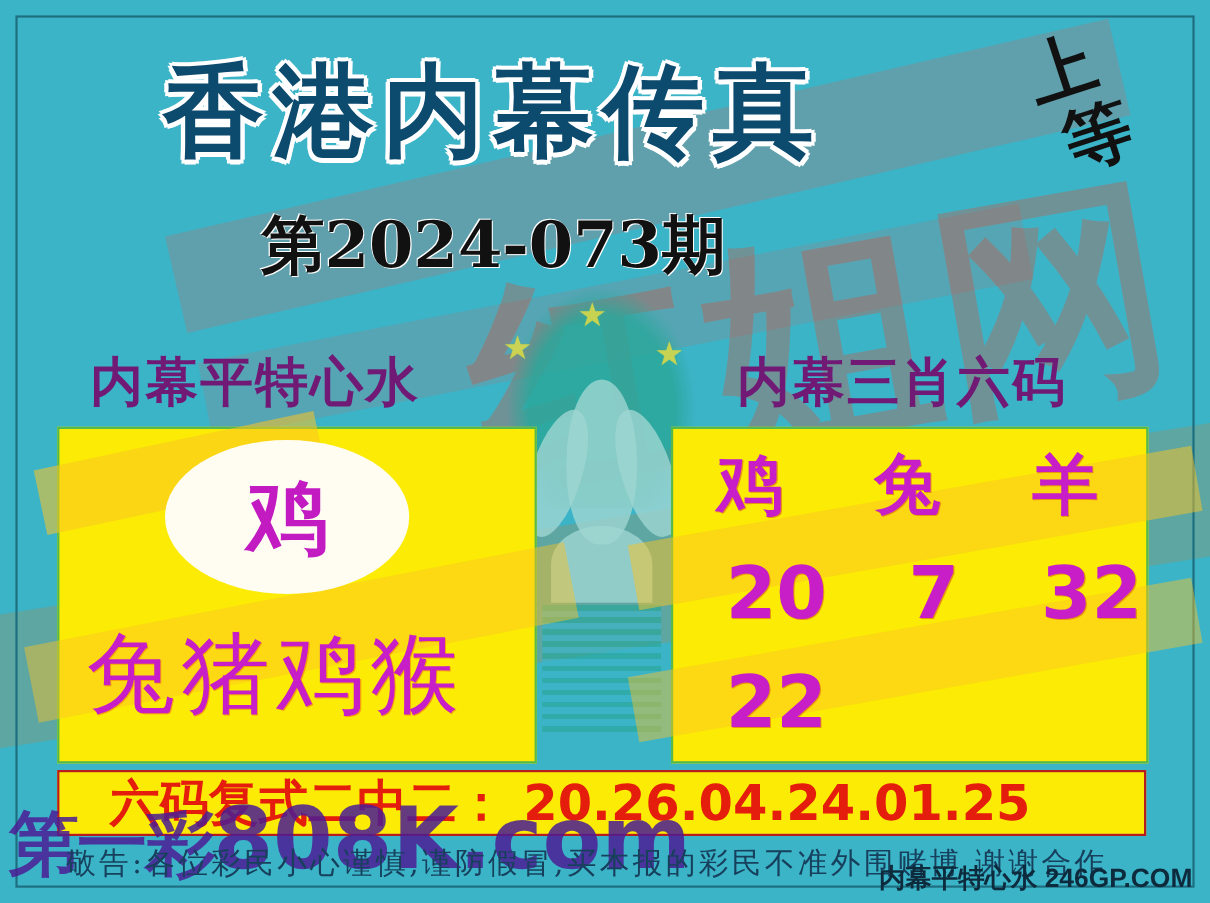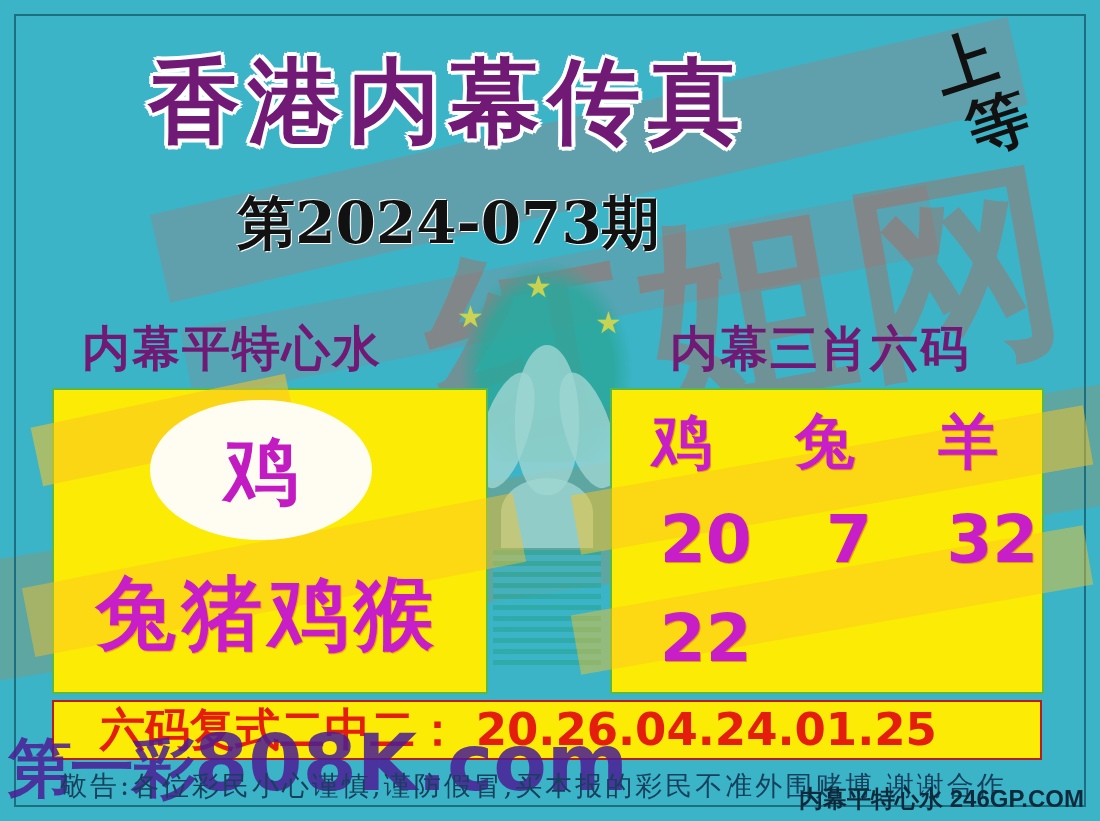--- a/index.html
+++ b/index.html
@@ -68,21 +68,21 @@
     color:#4c1d95;opacity:.85;
     font-size:78px;font-weight:bold;line-height:90px;white-space:nowrap;
     font-family:"DejaVu Sans","Liberation Sans",sans-serif;
   }
   .wm-808 .cn{font-size:64px;letter-spacing:-2px;}
 
   
   .main-title{
     position:absolute;left:0;top:52px;width:896px;text-align:center;
     font-size:92px;font-weight:bold;line-height:100px;letter-spacing:8px;
-    color:#701a75;
+    color:#0c4a6e;
     font-family:"DejaVu Sans","Liberation Sans",sans-serif;
     text-shadow:
       -3px -3px 0 #fff, 3px -3px 0 #fff, -3px 3px 0 #fff, 3px 3px 0 #fff,
       0 -4px 0 #fff, 0 4px 0 #fff, -4px 0 0 #fff, 4px 0 0 #fff;
     white-space:nowrap;
   }
   .issue{
     position:absolute;left:0;top:192px;width:897px;text-align:center;
     font-size:58px;font-weight:bold;line-height:62px;color:#111;
     font-family:"DejaVu Serif","Liberation Serif",serif;
@@ -127,22 +127,22 @@
     position:absolute;left:150px;top:400px;width:222px;height:140px;
     background:#fffdf2;border-radius:50%;
     display:flex;align-items:center;justify-content:center;
   }
   .ellipse .zi{
     color:#c21bc2;font-size:74px;font-weight:bold;line-height:78px;
     font-family:"DejaVu Serif","Liberation Serif",serif;
   }
 
   .four-zodiac{
-    position:absolute;left:52px;top:565px;width:432px;text-align:center;
-    color:#c81ec8;font-size:80px;font-weight:bold;line-height:96px;
+    position:absolute;left:35px;top:565px;width:432px;text-align:center;
+    color:#c81ec8;font-size:80px;font-weight:normal;line-height:96px;
     letter-spacing:6px;white-space:nowrap;
     font-family:"DejaVu Serif","Liberation Serif",serif;
     text-shadow:1px 1px 0 #f6a20c;
   }
 
   
   .grid{
     position:absolute;left:610px;top:392px;width:430px;height:296px;
     display:grid;grid-template-columns:1fr 1fr 1fr;grid-template-rows:1fr 1fr 1fr;
     align-items:center;justify-items:center;

